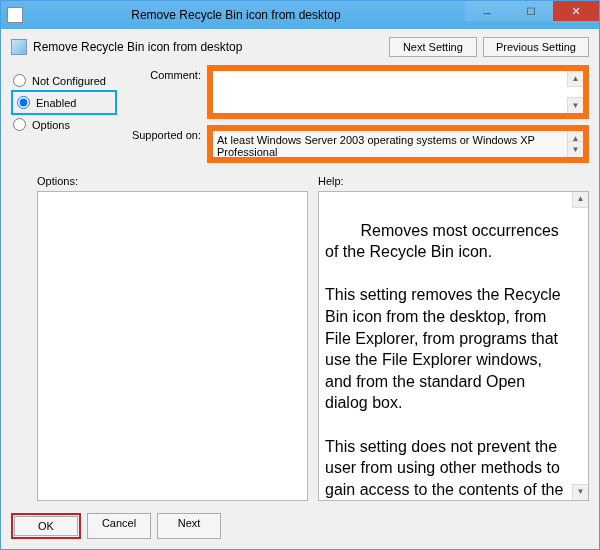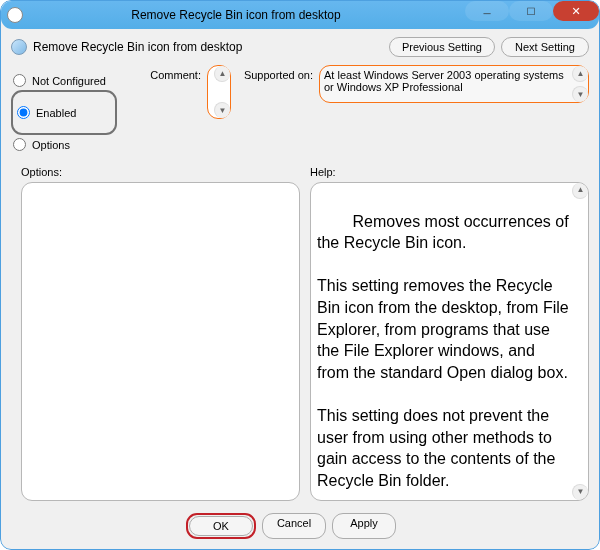--- a/index.html
+++ b/index.html
@@ -1,15 +1,15 @@
 <!DOCTYPE html>
 <html><head>
 <meta charset="utf-8">
 <style>
-  * { box-sizing: border-box; border-radius: 11px; }
+  * { box-sizing: border-box; }
   html, body { margin: 0; padding: 0; }
   body {
     font-family: "Segoe UI", Tahoma, sans-serif;
     font-size: 11px;
     color: #000;
     background: #fff;
     width: 600px;
     height: 550px;
     overflow: hidden;
   }
@@ -97,43 +97,43 @@
   }
   .radio-row {
     display: flex;
     align-items: flex-end;
     gap: 4px;
     padding: 3px 2px;
     font-size: 11px;
   }
   .radio-row input { margin:0 2px 0 0; }
   .radio-highlight {
-    border: 2px solid #737373;
-    padding: 11px 2px;
+    border: 2px solid #0ea5e9;
+    padding: 1px 2px;
   }
   .labeled-col {
     display: flex;
-    flex-direction: row;
+    flex-direction: column;
     gap: 6px;
     flex: 1;
   }
   .labeled {
     display: flex;
     gap: 6px;
   }
   .labeled .lbl {
     width: 76px;
     text-align: right;
     padding-top: 4px;
     font-size: 11px;
   }
   .sunken {
     flex: 1;
     background: #fff;
-    border: 1px solid #f97316;
+    border: 6px solid #f97316;
     position: relative;
     font-size: 11px;
     padding: 3px 18px 3px 4px;
     color: #000;
   }
   .sunken.comment { height: 54px; }
   .sunken.supported { height: 38px; background:#f7f7f7; }
   .sb-up, .sb-dn {
     position: absolute;
     right: 0;
@@ -143,23 +143,24 @@
     display: flex; align-items:center; justify-content:center;
     font-size: 8px; color:#666;
   }
   .sb-up { top:0; border-bottom:1px solid #dcdcdc; }
   .sb-dn { bottom:0; border-top:1px solid #dcdcdc; }
   .sb-up::before{content:"▲";} .sb-dn::before{content:"▼";}
 
   .lower {
     display: flex;
     gap: 10px;
-    padding: 12px 10px 4px 20px;
+    padding: 12px 10px 4px 12px;
     flex: 1;
     min-height: 0;
+    margin-left: 24px;
   }
   .col {
     flex: 1;
     display: flex;
     flex-direction: column;
     min-height: 0;
   }
   .col .col-label { font-size: 11px; margin-bottom: 4px; }
   .panel {
     flex: 1;
@@ -169,21 +170,21 @@
     font-size: 16px;
     line-height: 1.35;
     overflow: hidden;
     position: relative;
     white-space: pre-wrap;
   }
   .panel .sb-up, .panel .sb-dn { border-color:#dcdcdc; }
 
   .footer {
     display: flex;
-    justify-content: center;
+    justify-content: flex-start;
     gap: 6px;
     padding: 8px 28px 10px 10px;
   }
   .ok-wrap {
     border: 2px solid #c22028;
     padding: 1px;
   }
   .footer .winbtn { min-width: 64px; }
 </style>
 </head>
@@ -198,22 +199,22 @@
       <div class="tb-btn min"></div>
       <div class="tb-btn max"></div>
       <div class="tb-btn close"></div>
     </div>
   </div>
 
   <div class="header-row">
     <div class="policy-icon"></div>
     <div class="policy-title">Remove Recycle Bin icon from desktop</div>
     <div class="header-spacer"></div>
+    <div class="winbtn">Next Setting</div>
     <div class="winbtn">Previous Setting</div>
-    <div class="winbtn">Next Setting</div>
   </div>
 
   <div class="upper">
     <div class="radios">
       <label class="radio-row">
         <input type="radio" name="state" style="">
         <span>Not Configured</span>
       </label>
       <div class="radio-highlight">
         <label class="radio-row">
@@ -268,16 +269,16 @@
         <div class="sb-dn"></div>
       </div>
     </div>
   </div>
 
   <div class="footer">
     <div class="ok-wrap">
       <div class="winbtn">OK</div>
     </div>
     <div class="winbtn">Cancel</div>
-    <div class="winbtn">Apply</div>
+    <div class="winbtn">Next</div>
   </div>
 
 </div>
 
 </body></html>

